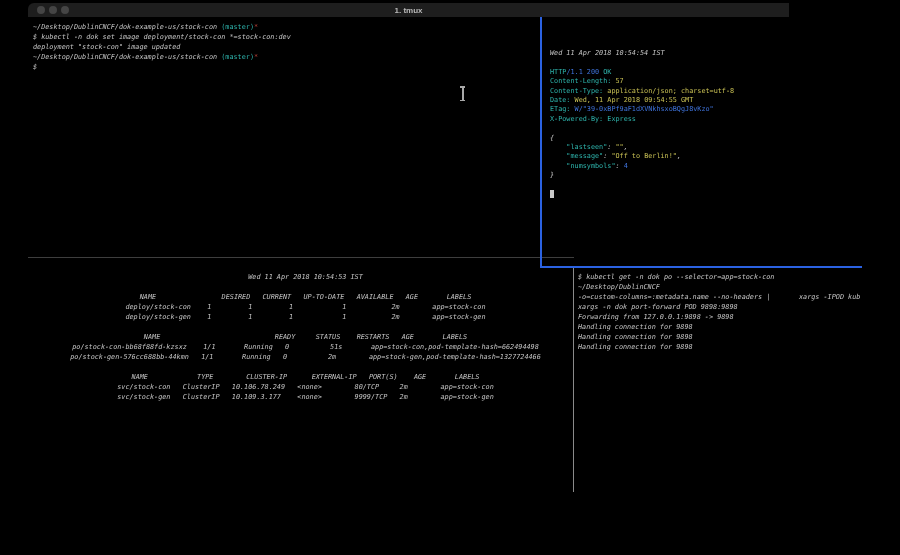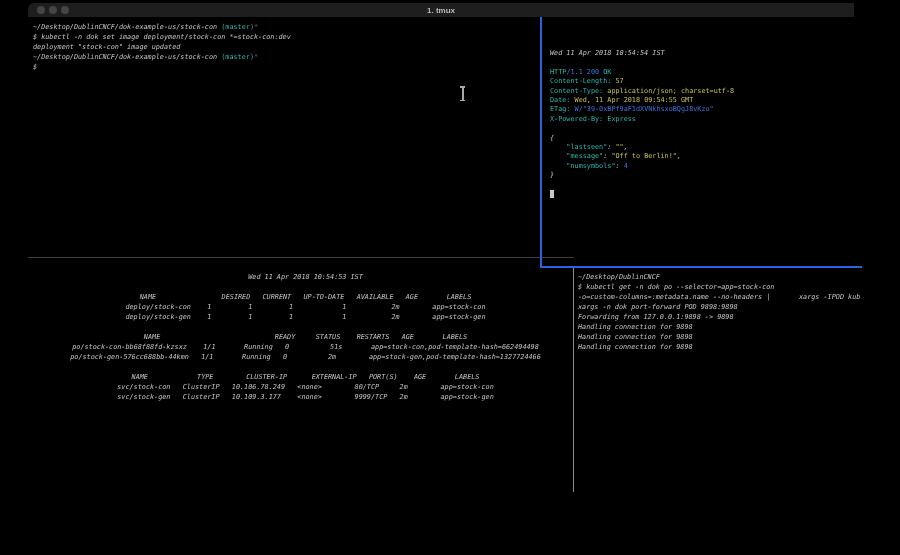--- a/index.html
+++ b/index.html
@@ -5,21 +5,21 @@
   html,body { margin:0; padding:0; }
   .screen {
     position:relative; width:900px; height:555px; background:#000;
     overflow:hidden; font-family:"DejaVu Sans Mono", monospace;
   }
   .window {
     position:absolute; left:28px; top:3px; width:834px; height:500px;
     background:var(--bg,#000); border-radius:6px 6px 3px 3px; overflow:hidden;
   }
   .titlebar {
-    position:absolute; left:0; top:0; width:826px; height:14px;
+    position:absolute; left:0; top:0; width:761px; height:14px;
     background:var(--titlebar_bg,#1e1e1e);
     display:flex; align-items:center; justify-content:center;
   }
   .lights { position:absolute; left:9px; top:3px; display:flex; gap:4px; }
   .light { width:8px; height:8px; border-radius:50%; background:var(--traffic_light,#454545); }
   .title {
     color:var(--titlebar_text,#b9b9b9); font-size:8px; font-weight:600;
     font-family:"Liberation Sans", sans-serif;
   }
   .content { position:absolute; left:0; top:14px; width:834px; height:475px; }
@@ -107,22 +107,22 @@
           <div class="tl"></div>
           <div class="tl"><span class="c-fg">NAME                            READY     STATUS    RESTARTS   AGE       LABELS</span></div>
           <div class="tl"><span class="c-fg">po/stock-con-bb68f88fd-kzsxz    1/1       Running   0          51s       app=stock-con,pod-template-hash=662494498</span></div>
           <div class="tl"><span class="c-fg">po/stock-gen-576cc688bb-44kmn   1/1       Running   0          2m        app=stock-gen,pod-template-hash=1327724466</span></div>
           <div class="tl"></div>
           <div class="tl"><span class="c-fg">NAME            TYPE        CLUSTER-IP      EXTERNAL-IP   PORT(S)    AGE       LABELS</span></div>
           <div class="tl"><span class="c-fg">svc/stock-con   ClusterIP   10.106.78.249   &lt;none&gt;        80/TCP     2m        app=stock-con</span></div>
           <div class="tl"><span class="c-fg">svc/stock-gen   ClusterIP   10.109.3.177    &lt;none&gt;        9999/TCP   2m        app=stock-gen</span></div>
         </div>
       <div class="pane pane-br">
+          <div class="tl"><span class="c-fg">$ kubectl get -n dok po --selector=app=stock-con</span></div>
           <div class="tl"><span class="c-fg">~/Desktop/DublinCNCF</span></div>
-          <div class="tl"><span class="c-fg">$ kubectl get -n dok po --selector=app=stock-con</span></div>
           <div class="tl"><span class="c-fg">-o=custom-columns=:metadata.name --no-headers |       xargs -IPOD kub</span></div>
           <div class="tl"><span class="c-fg">xargs -n dok port-forward POD 9898:9898</span></div>
           <div class="tl"><span class="c-fg">Forwarding from 127.0.0.1:9898 -&gt; 9898</span></div>
           <div class="tl"><span class="c-fg">Handling connection for 9898</span></div>
           <div class="tl"><span class="c-fg">Handling connection for 9898</span></div>
           <div class="tl"><span class="c-fg">Handling connection for 9898</span></div>
         </div>
 
       <div class="divider div-h-gray"></div>
       <div class="divider div-v-blue"></div>

